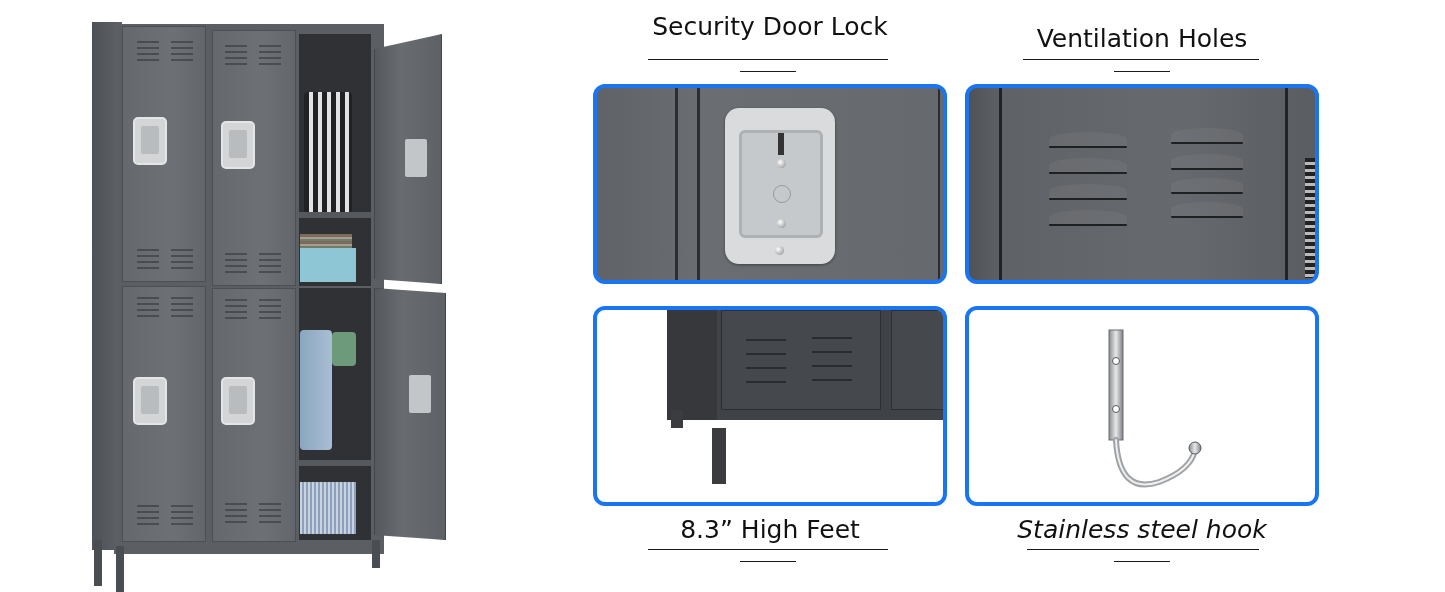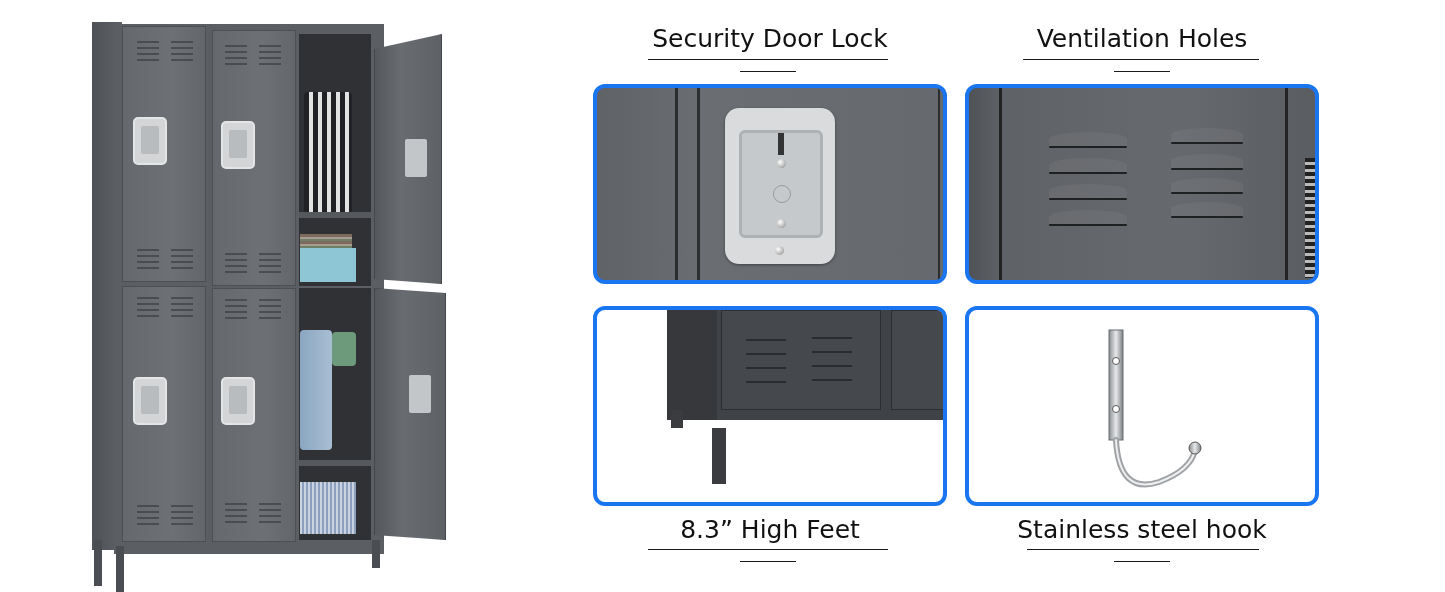--- a/index.html
+++ b/index.html
@@ -117,21 +117,21 @@
   <div class="open-door" style="left:282px; top:276px; width:72px; height:252px; clip-path: polygon(0 0, 100% 2%, 100% 100%, 0 98%);">
     <div class="lockplate" style="left:34px; top:86px;"></div>
   </div>
 
   <div class="legs" style="left:2px; top:528px;"></div>
   <div class="legs" style="left:24px; top:534px;"></div>
   <div class="legs" style="left:280px; top:528px; height:28px;"></div>
 </div>
 
 <div class="feature" style="left:593px; top:0; height:290px;">
-  <div class="caption" style="top:24px;">Security Door Lock</div>
+  <div class="caption" style="top:12px;">Security Door Lock</div>
   <div class="rule-long" style="left:55px; width:240px; top:59px;"></div>
   <div class="rule-short" style="left:147px; width:56px; top:71px;"></div>
   <div class="card card-lock" style="top:84px;">
     <div class="seam" style="left:78px;"></div>
     <div class="seam" style="left:100px;"></div>
     <div class="seam" style="left:341px; width:2px;"></div>
     <div class="plate">
       <div class="recess">
         <div class="latch"></div>
         <div class="rivet" style="left:35px; top:26px;"></div>
@@ -178,21 +178,21 @@
     </div>
     <div class="panel" style="left:294px; width:60px;"></div>
     <div class="leg" style="left:74px; top:100px; width:12px; height:18px;"></div>
     <div class="leg" style="left:115px; top:118px; width:14px; height:56px;"></div>
   </div>
   <div class="caption" style="top:215px;">8.3”  High Feet</div>
   <div class="rule-long" style="left:55px; width:240px; top:249px;"></div>
   <div class="rule-short" style="left:147px; width:56px; top:261px;"></div>
 </div>
 
-<div class="feature" style="left:965px; top:300px; height:292px;">
+<div class="feature" style="left:965px; top:300px; height:292px;font-style:italic;">
   <div class="card card-hook" style="top:6px;">
     <svg width="346" height="192" viewBox="0 0 346 192">
       <defs>
         <linearGradient id="steel" x1="0" x2="1" y1="0" y2="0">
           <stop offset="0" stop-color="#8a8d90"></stop>
           <stop offset="0.5" stop-color="#e6e8ea"></stop>
           <stop offset="1" stop-color="#7d8083"></stop>
         </linearGradient>
       </defs>
       <rect x="140" y="20" width="14" height="110" fill="url(#steel)" stroke="#6a6d70" stroke-width="1"></rect>

